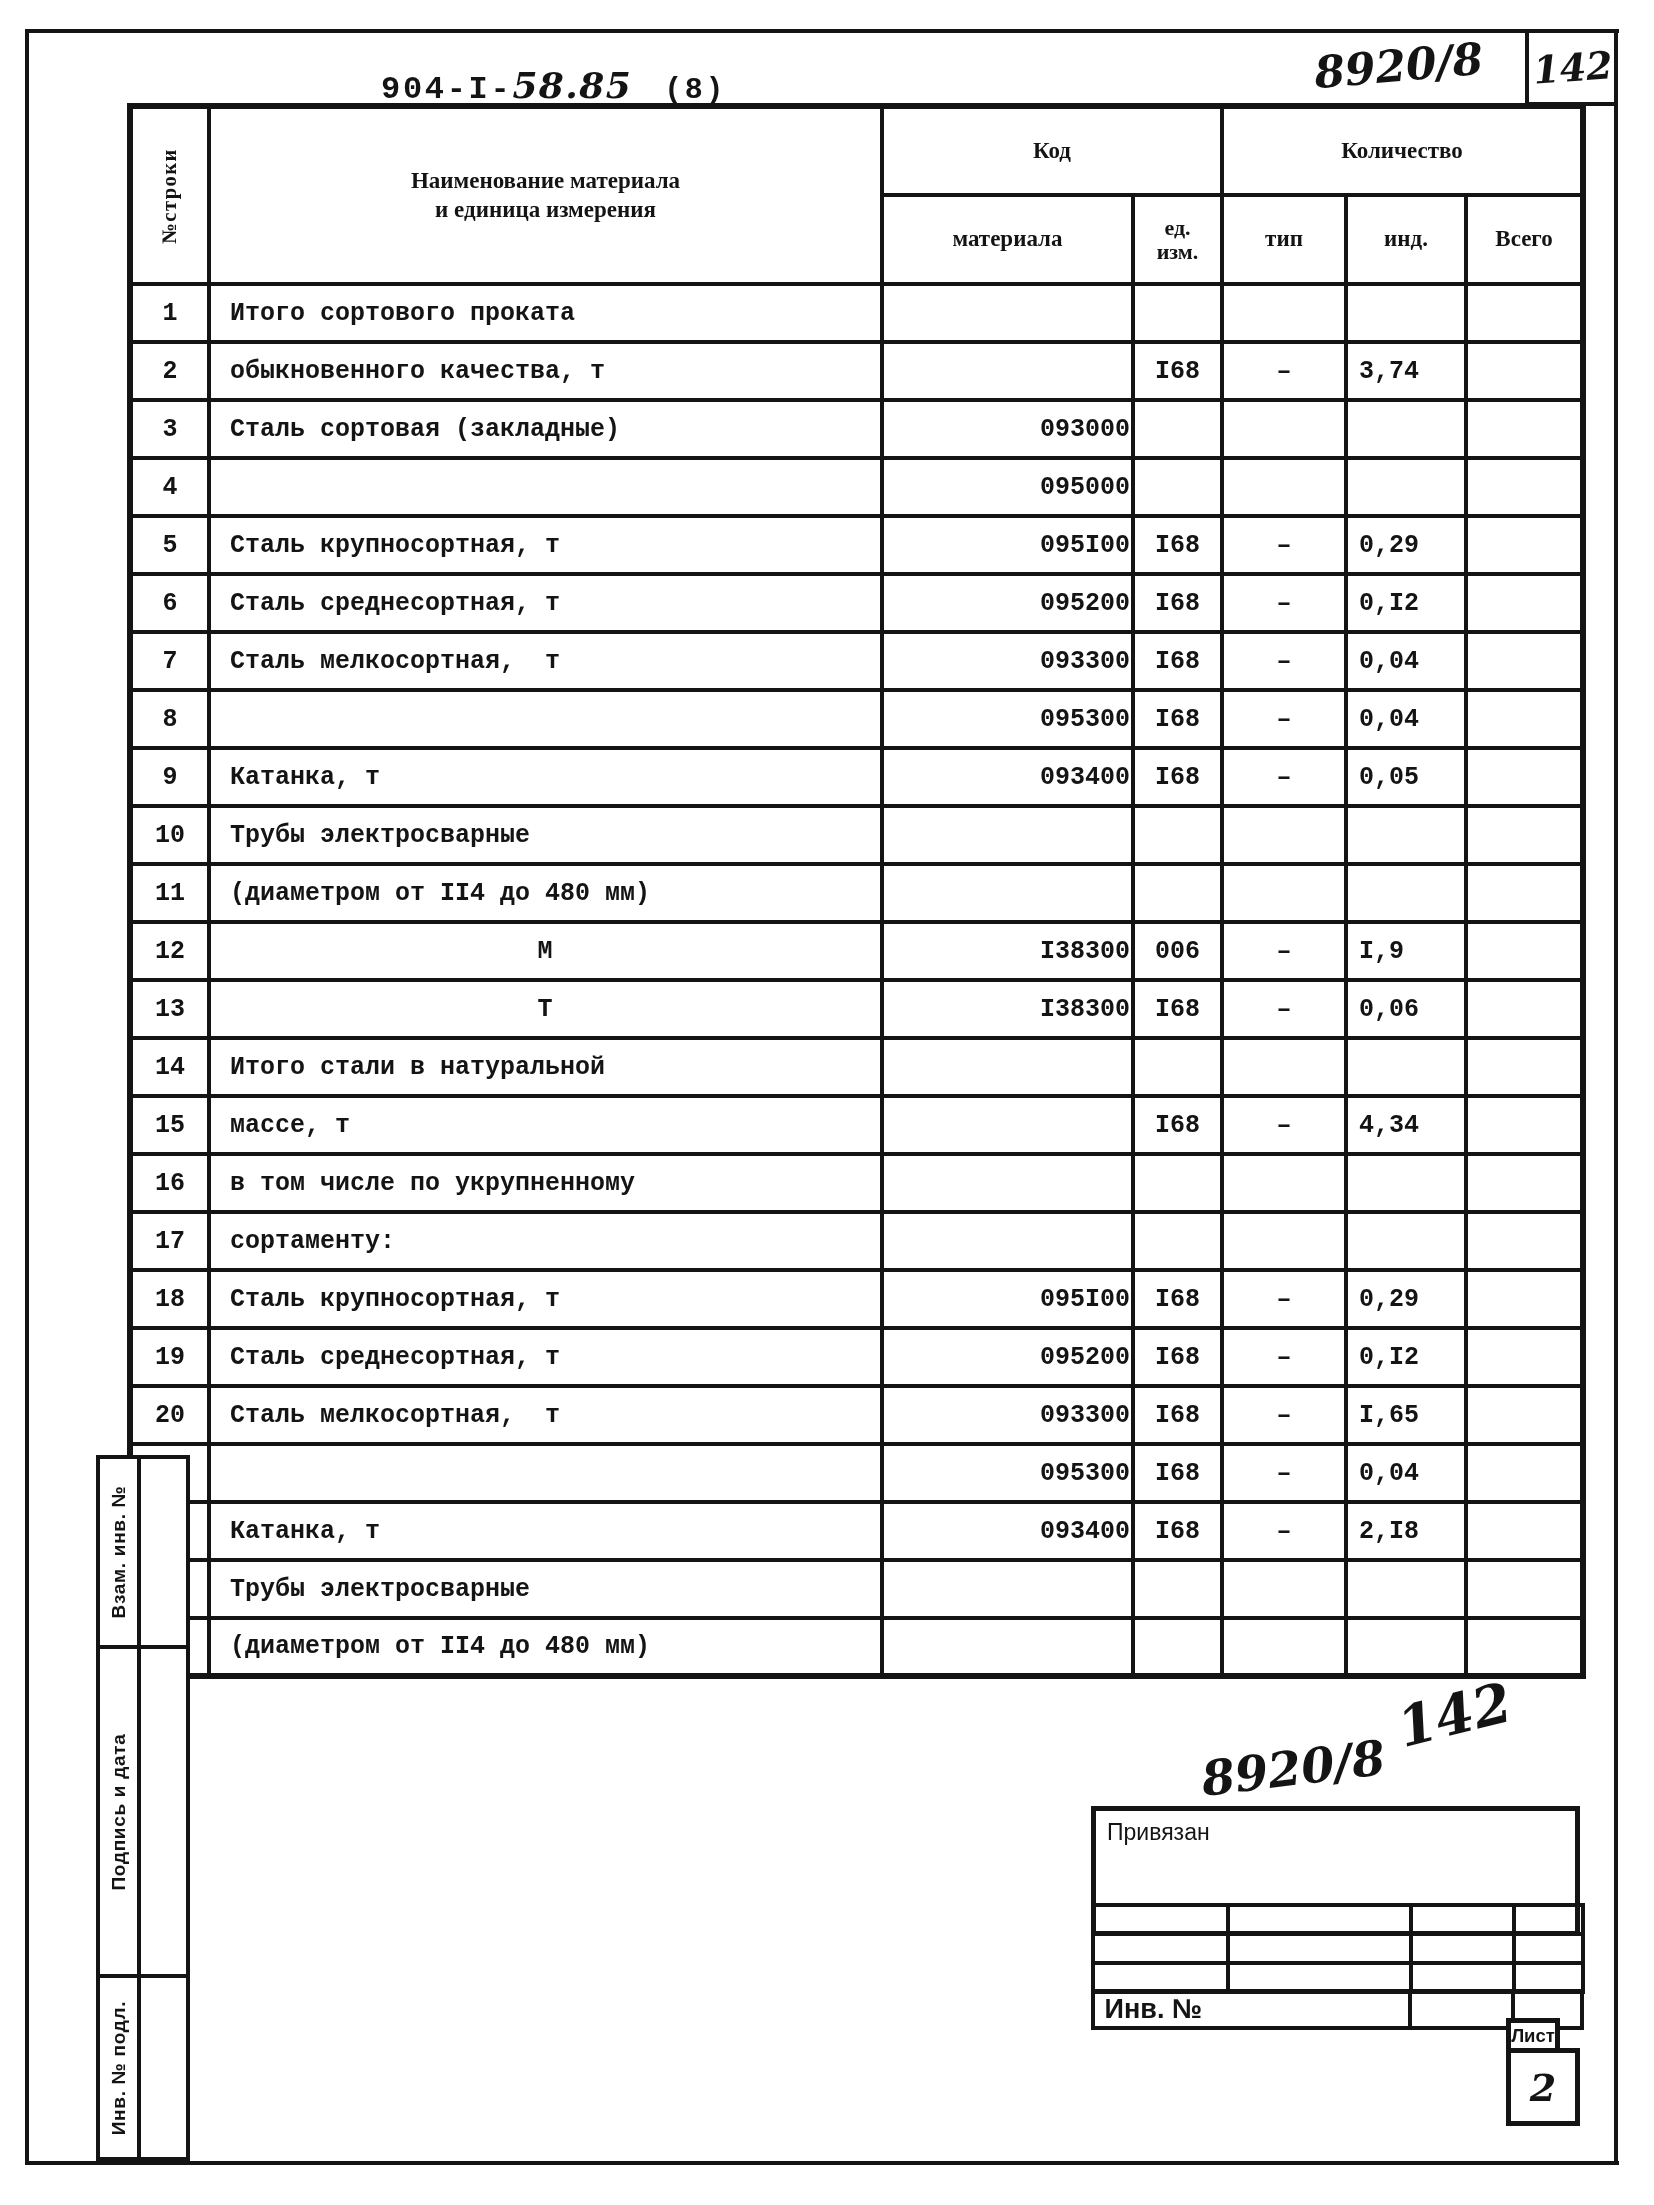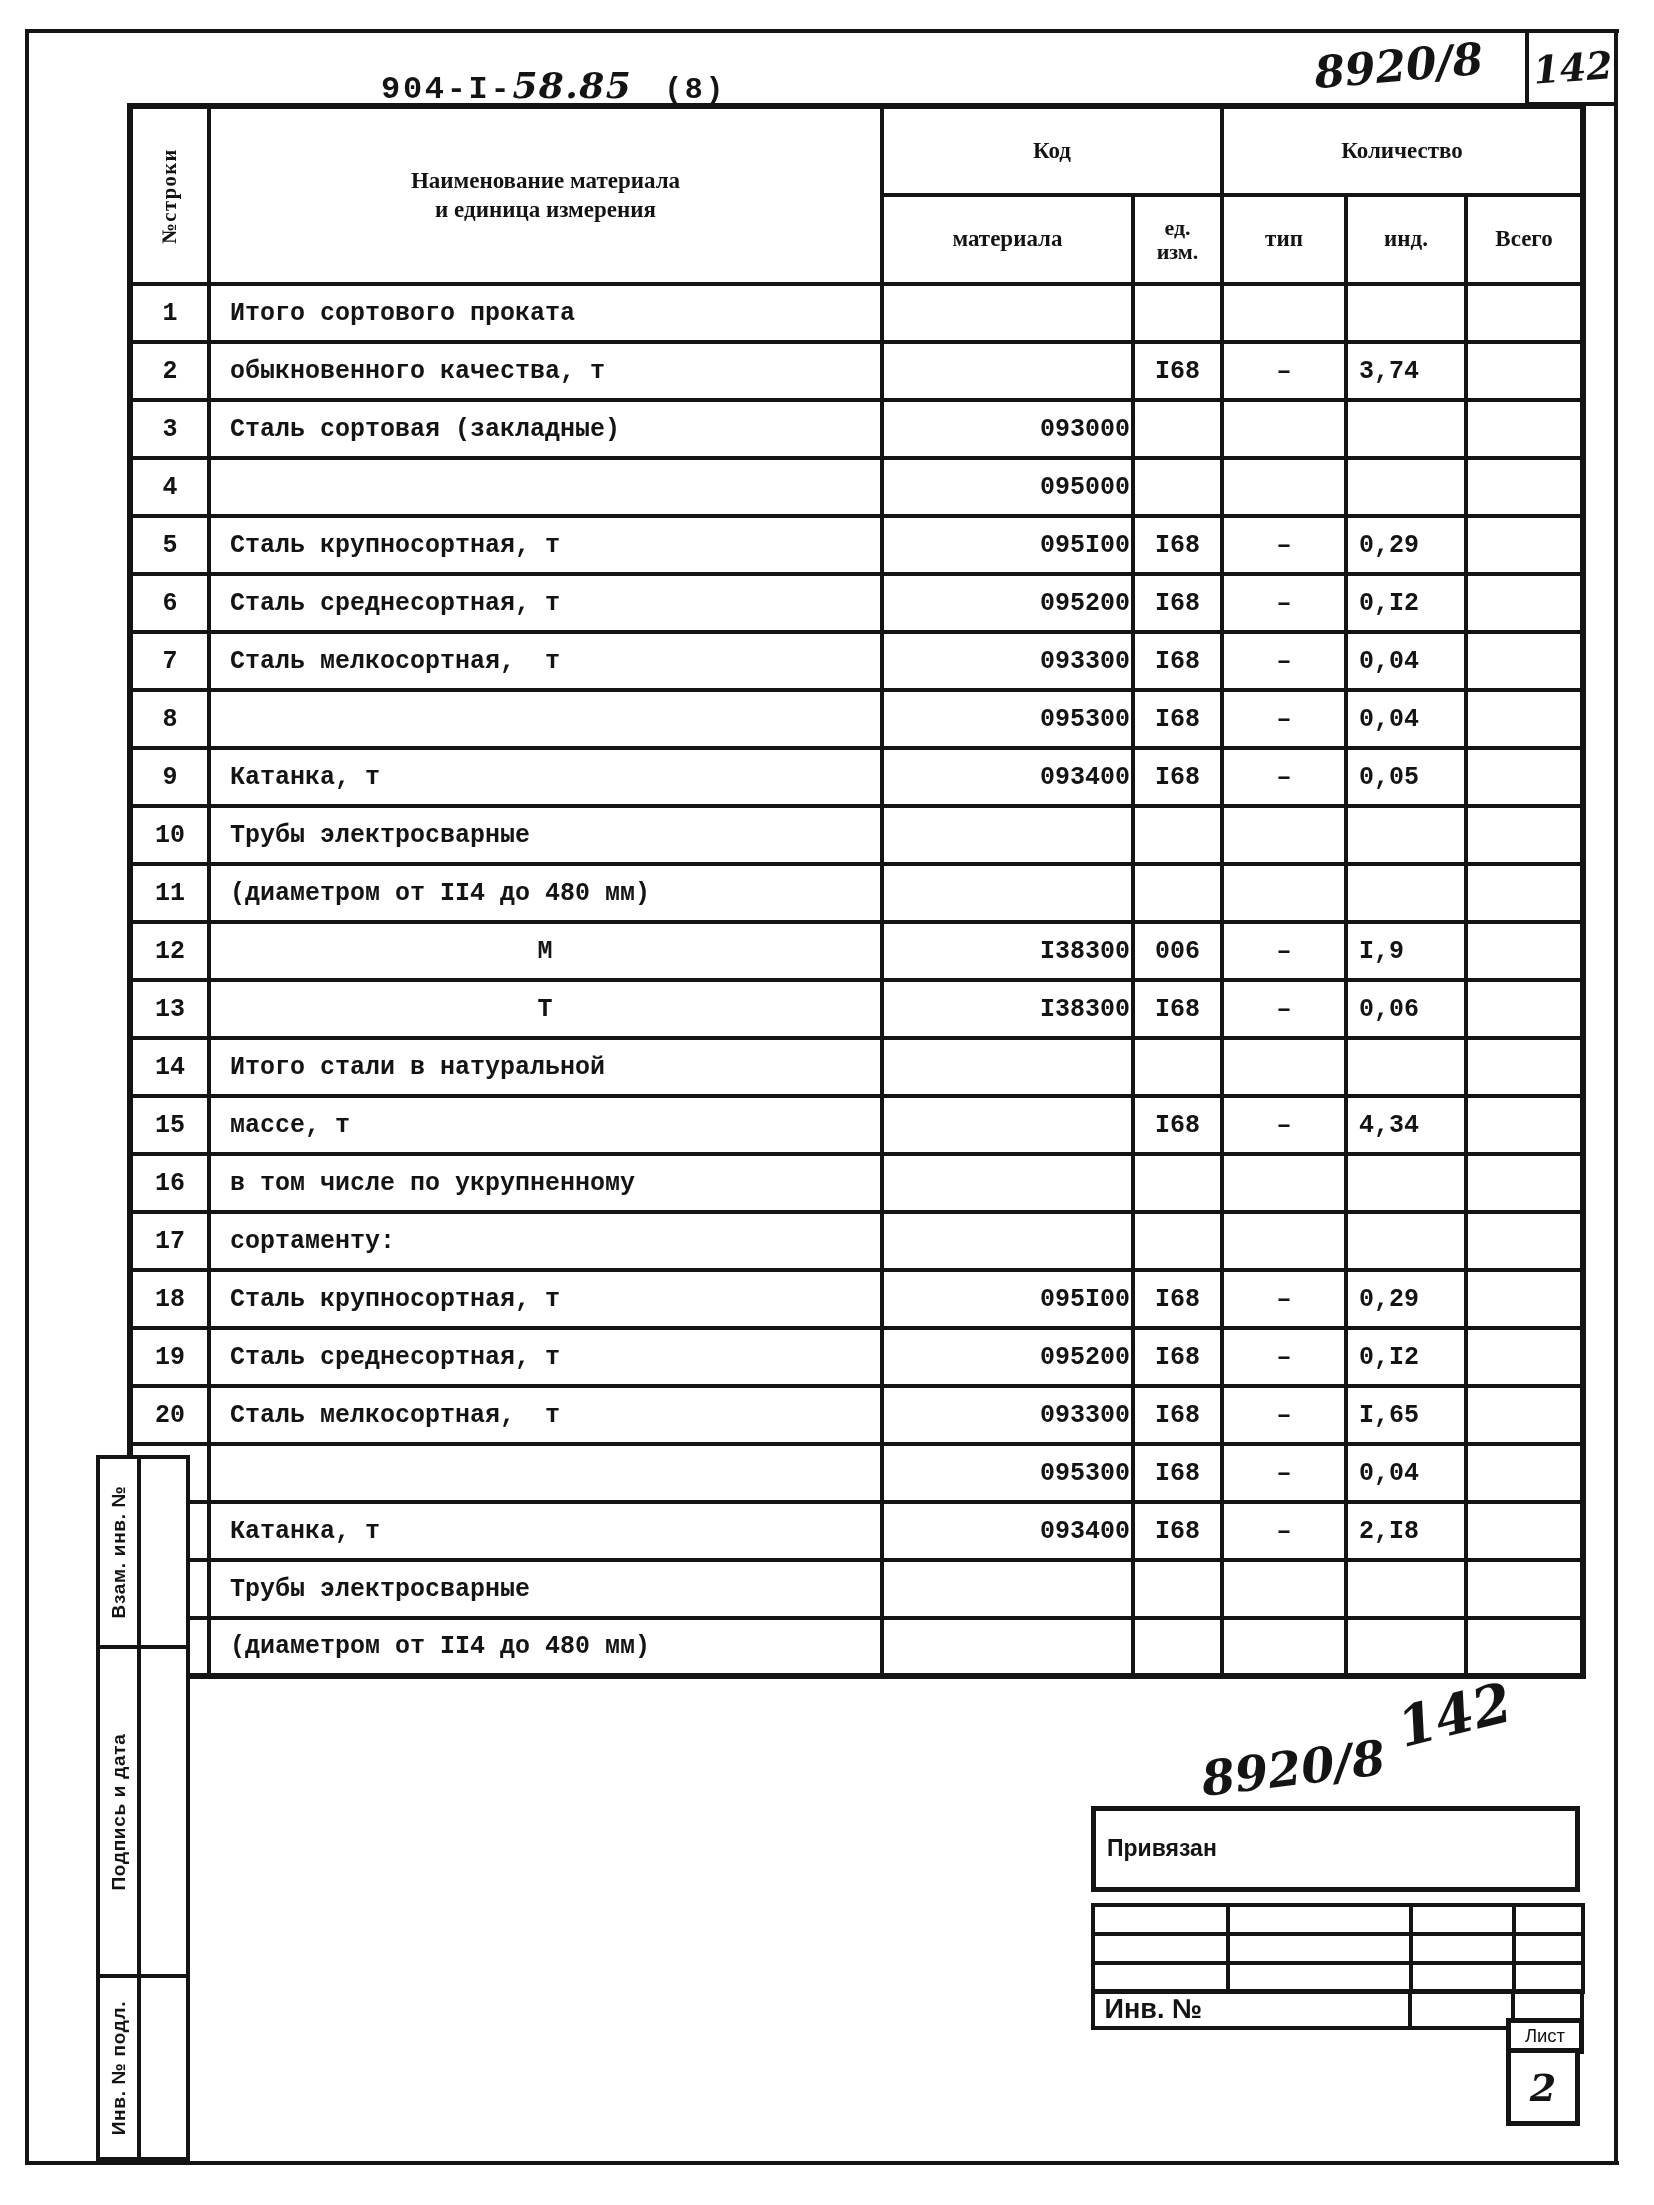--- a/index.html
+++ b/index.html
@@ -81,42 +81,42 @@
     font-family:"Liberation Sans","DejaVu Sans",sans-serif;
     font-weight:700;font-size:19px;letter-spacing:0.7px;
   }
 
   
   .hand-sheet-bottom{left:1397px;top:1682px;font-size:55px;transform:rotate(-14deg);}
   .hand-order-bottom{left:1201px;top:1740px;font-size:48px;transform:rotate(-7deg);}
 
   
   .tb-box{position:absolute;border:5.5px solid #141414;box-sizing:border-box;background:#fff;}
-  .privyazan{left:1091px;top:1806px;width:489px;height:86px;
+  .privyazan{left:1091px;top:1806px;width:489px;height:130px;
     font-family:"Liberation Sans","DejaVu Sans",sans-serif;
-    font-size:23px;font-weight:700;padding:24px 11px;}
+    font-size:23px;font-weight:400;padding:8px 11px;}
   table.tb-grid{
     position:absolute;left:1091px;top:1903px;
     border-collapse:collapse;table-layout:fixed;width:489px;
     border:4.8px solid #141414;
   }
   table.tb-grid td{border:4.8px solid #141414;height:29px;box-sizing:border-box;}
   table.tb-grid.inv td{
     font-family:"Liberation Sans","DejaVu Sans",sans-serif;
     font-size:27px;font-weight:700;padding-left:9.6px;text-align:left;vertical-align:middle;
   }
   table.tb-grid.inv{top:1989px;}
   .stamp{left:604px;top:2018px;width:907px;height:108px;
     display:flex;align-items:center;justify-content:center;
     font-size:29px;font-weight:700;letter-spacing:2.1px;white-space:nowrap;}
   .stamp .hand{font-size:32px;margin:0 12.4px;}
-  .list-cell{left:1506px;top:2018px;width:78px;height:36px;
+  .list-cell{left:1506px;top:2018px;width:54px;height:36px;
     display:flex;align-items:center;justify-content:center;
     font-family:"Liberation Sans","DejaVu Sans",sans-serif;
-    font-size:18.5px;font-weight:400;}
+    font-size:18.5px;font-weight:700;}
   .sheet2-cell{left:1506px;top:2048px;width:74px;height:78px;
     display:flex;align-items:center;justify-content:center;font-size:38px;}
 </style>
 </head>
 <body>
 
 <div class="page">
 
   <div class="ink" style="left:25px;top:29px;width:1594px;height:4.1px;"></div>
   <div class="ink" style="left:25px;top:29px;width:4.1px;height:2136px;"></div>

